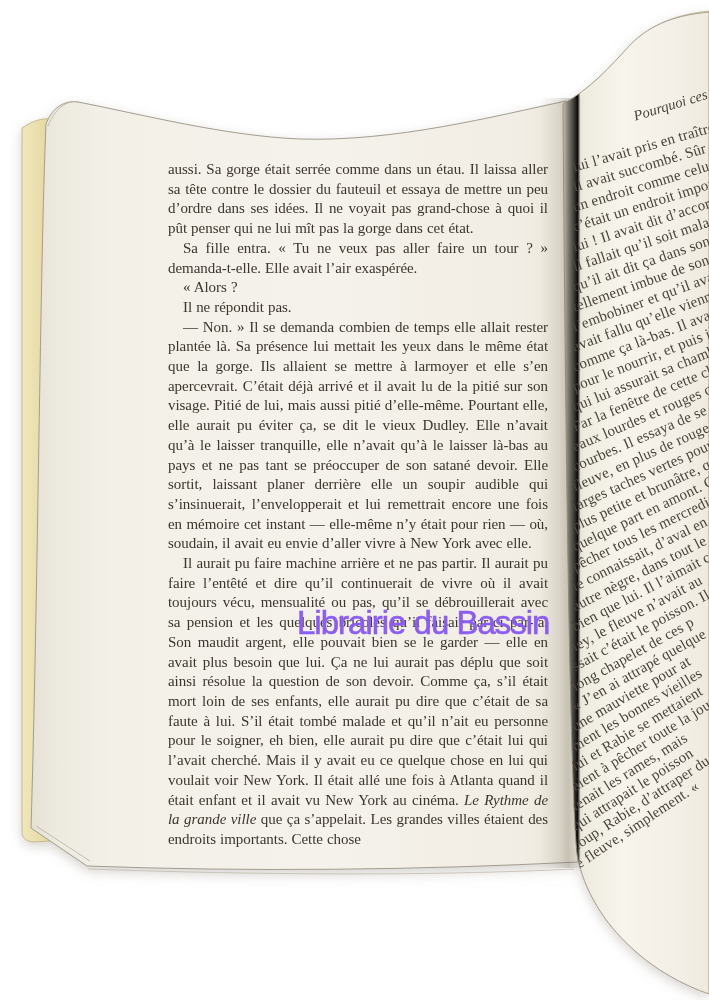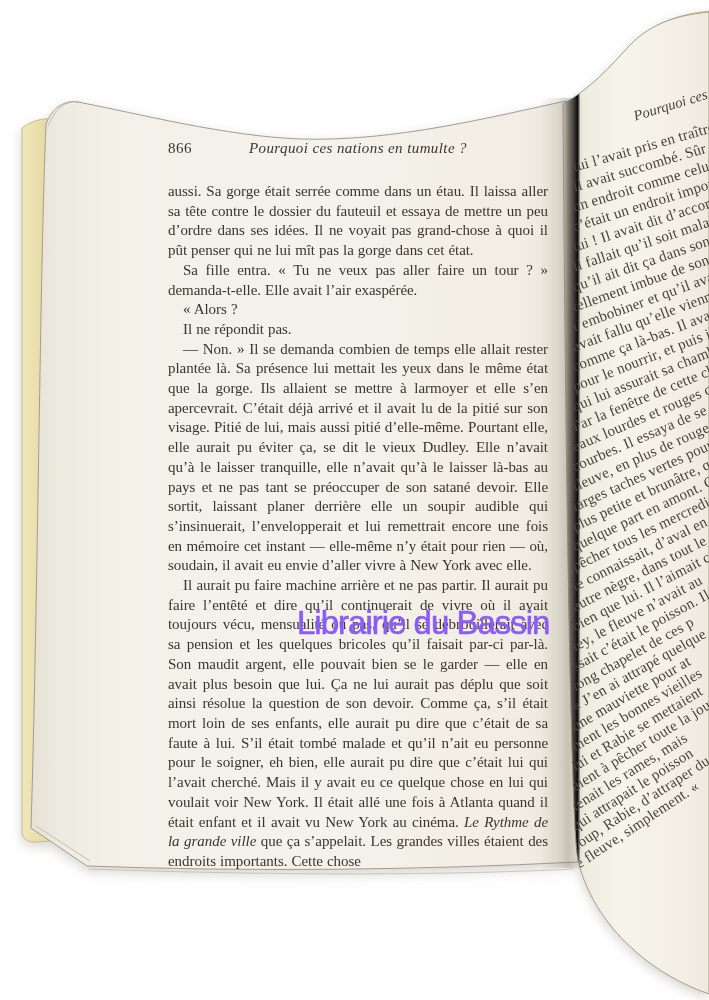--- a/index.html
+++ b/index.html
@@ -86,24 +86,20 @@
 
     <path d="M36,826 L90,861" fill="none" stroke="#b7b1a3" stroke-width="0.8"></path>
     <path d="M88,869 C260,875 430,876 574,869" fill="none" stroke="#c2bcae" stroke-width="0.8"></path>
 
     <path d="M48,126 C56,107 67,100 79,102" fill="none" stroke="#b7b1a3" stroke-width="0.8"></path>
 
     <path d="M563,104 C590,89 609,68 631,44 C652,23 678,15 709,12 L709,994 C683,985 656,970 635,951 C609,928 587,898 578,860 C570,828 565,390 563,104 Z" fill="url(#gRight)" stroke="#a39d90" stroke-width="1"></path>
   </svg>
 
   <div class="lp-content">
-    <div class="lp-header">
-      <span class="lp-num">866</span>
-      <span class="lp-title">Pourquoi ces nations en tumulte ?</span>
-    </div>
     <div class="lp-body">
         <p><span>aussi. Sa gorge était serrée comme dans un étau. Il laissa aller sa tête contre le dossier du fauteuil et essaya de mettre un peu d’ordre dans ses idées. Il ne voyait pas grand-chose à quoi il pût penser qui ne lui mît pas la gorge dans cet état.</span></p>
         <p class="indent"><span>Sa fille entra. « Tu ne veux pas aller faire un tour ? » demanda-t-elle. Elle avait l’air exaspérée.</span></p>
         <p class="indent"><span>« Alors ?</span></p>
         <p class="indent"><span>Il ne répondit pas.</span></p>
         <p class="indent"><span>— Non. » Il se demanda combien de temps elle allait rester plantée là. Sa présence lui mettait les yeux dans le même état que la gorge. Ils allaient se mettre à larmoyer et elle s’en apercevrait. C’était déjà arrivé et il avait lu de la pitié sur son visage. Pitié de lui, mais aussi pitié d’elle-même. Pourtant elle, elle aurait pu éviter ça, se dit le vieux Dudley. Elle n’avait qu’à le laisser tranquille, elle n’avait qu’à le laisser là-bas au pays et ne pas tant se préoccuper de son satané devoir. Elle sortit, laissant planer derrière elle un soupir audible qui s’insinuerait, l’envelopperait et lui remettrait encore une fois en mémoire cet instant — elle-même n’y était pour rien — où, soudain, il avait eu envie d’aller vivre à New York avec elle.</span></p>
         <p class="indent"><span>Il aurait pu faire machine arrière et ne pas partir. Il aurait pu faire l’entêté et dire qu’il continuerait de vivre où il avait toujours vécu, mensualité ou pas, qu’il se débrouillerait avec sa pension et les quelques bricoles qu’il faisait par-ci par-là. Son maudit argent, elle pouvait bien se le garder — elle en avait plus besoin que lui. Ça ne lui aurait pas déplu que soit ainsi résolue la question de son devoir. Comme ça, s’il était mort loin de ses enfants, elle aurait pu dire que c’était de sa faute à lui. S’il était tombé malade et qu’il n’ait eu personne pour le soigner, eh bien, elle aurait pu dire que c’était lui qui l’avait cherché. Mais il y avait eu ce quelque chose en lui qui voulait voir New York. Il était allé une fois à Atlanta quand il était enfant et il avait vu New York au cinéma. </span><span class="it">Le Rythme de la grande ville</span><span> que ça s’appelait. Les grandes villes étaient des endroits importants. Cette chose</span></p>
       </div>
   </div>
 

